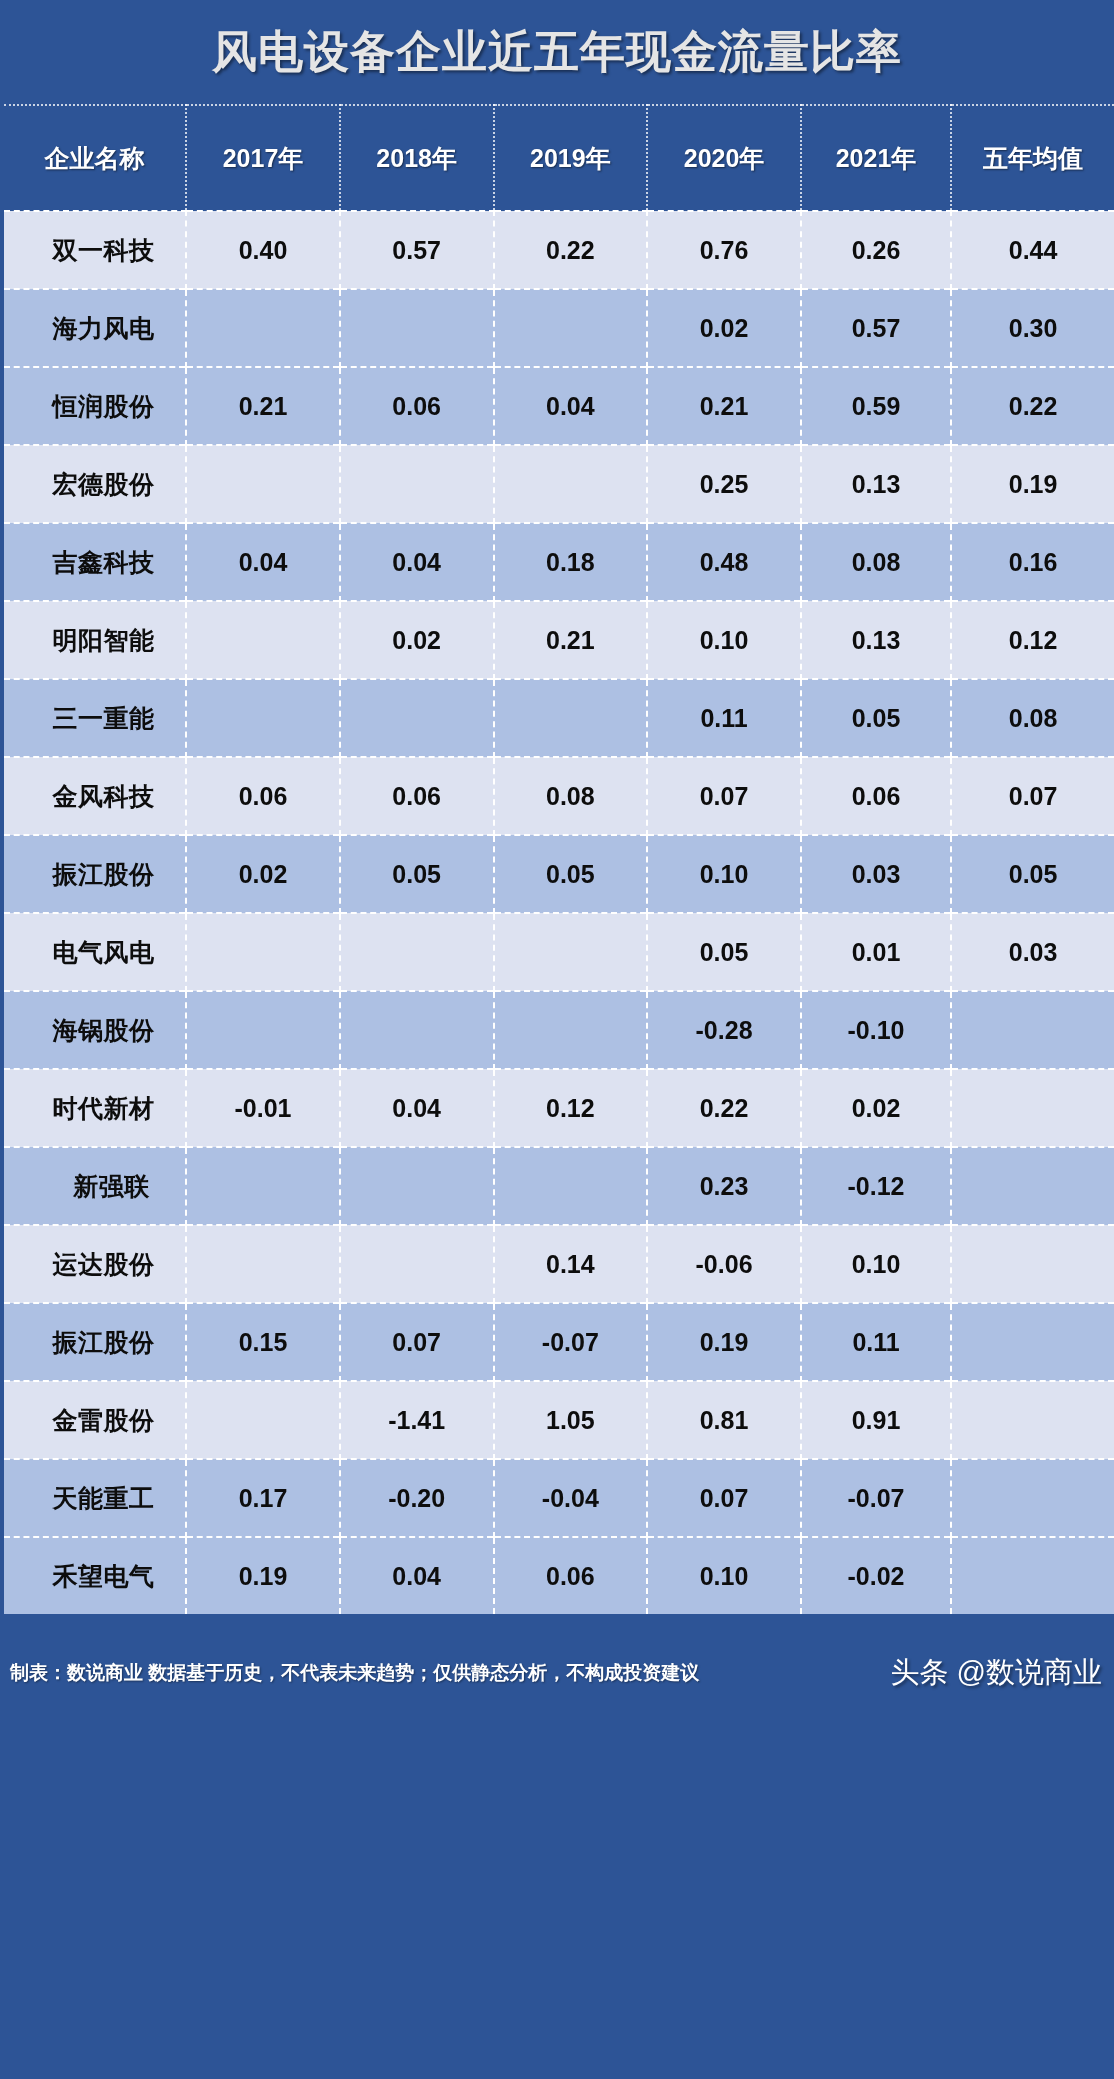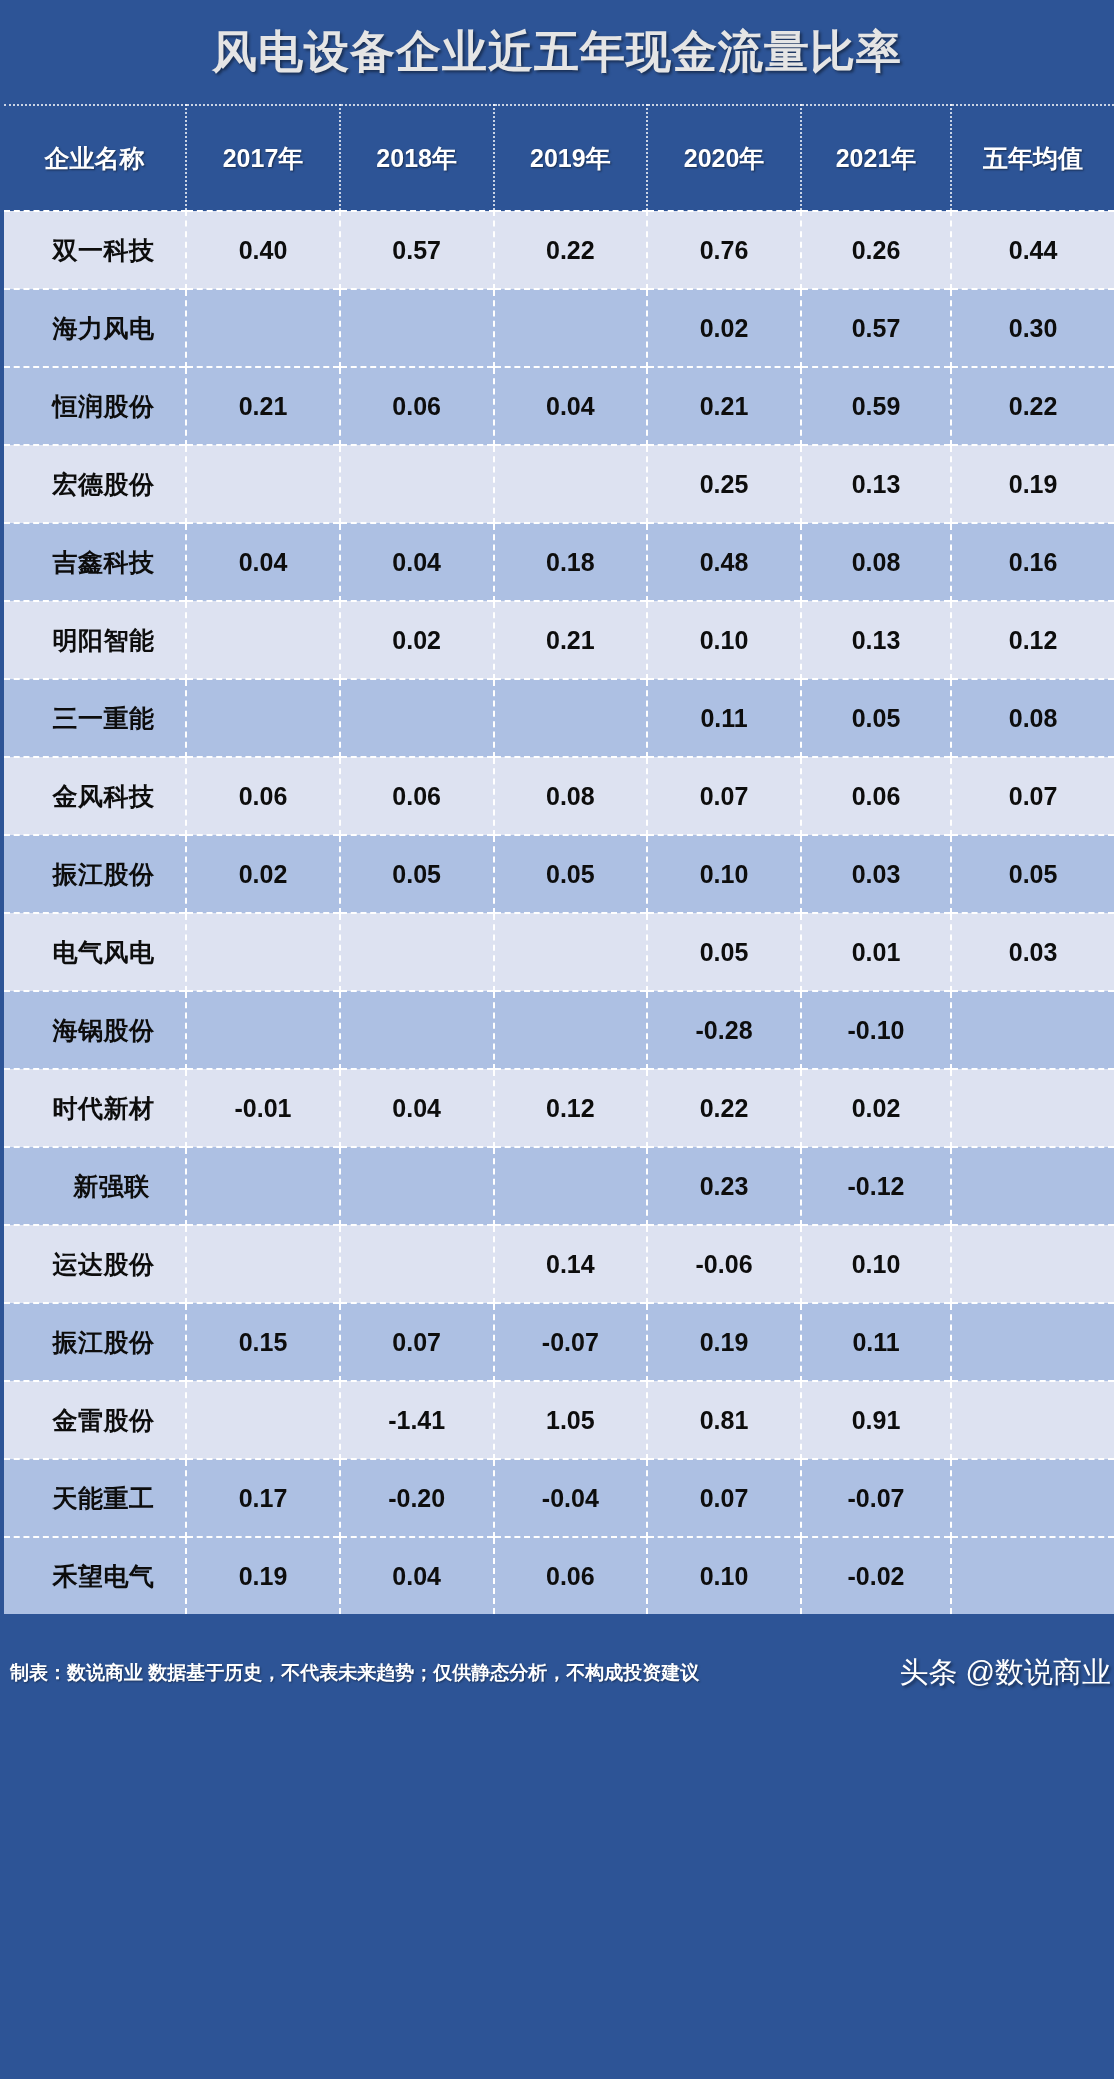--- a/index.html
+++ b/index.html
@@ -96,21 +96,21 @@
   td.name-cell.indent { padding-left: 34px; }
 
   
   .footer {
     height: 118px;
     background: #2d5496;
     display: flex;
     align-items: center;
     justify-content: space-between;
     box-sizing: border-box;
-    padding: 0 3px 0 10px;
+    padding: 0 12px 0 10px;
   }
   .footer-note {
     color: #ffffff;
     font-size: 19px;
     font-weight: bold;
     text-shadow: 1px 1px 2px rgba(0,0,0,0.4);
     white-space: nowrap;
   }
   .footer-brand {
     color: #ffffff;

